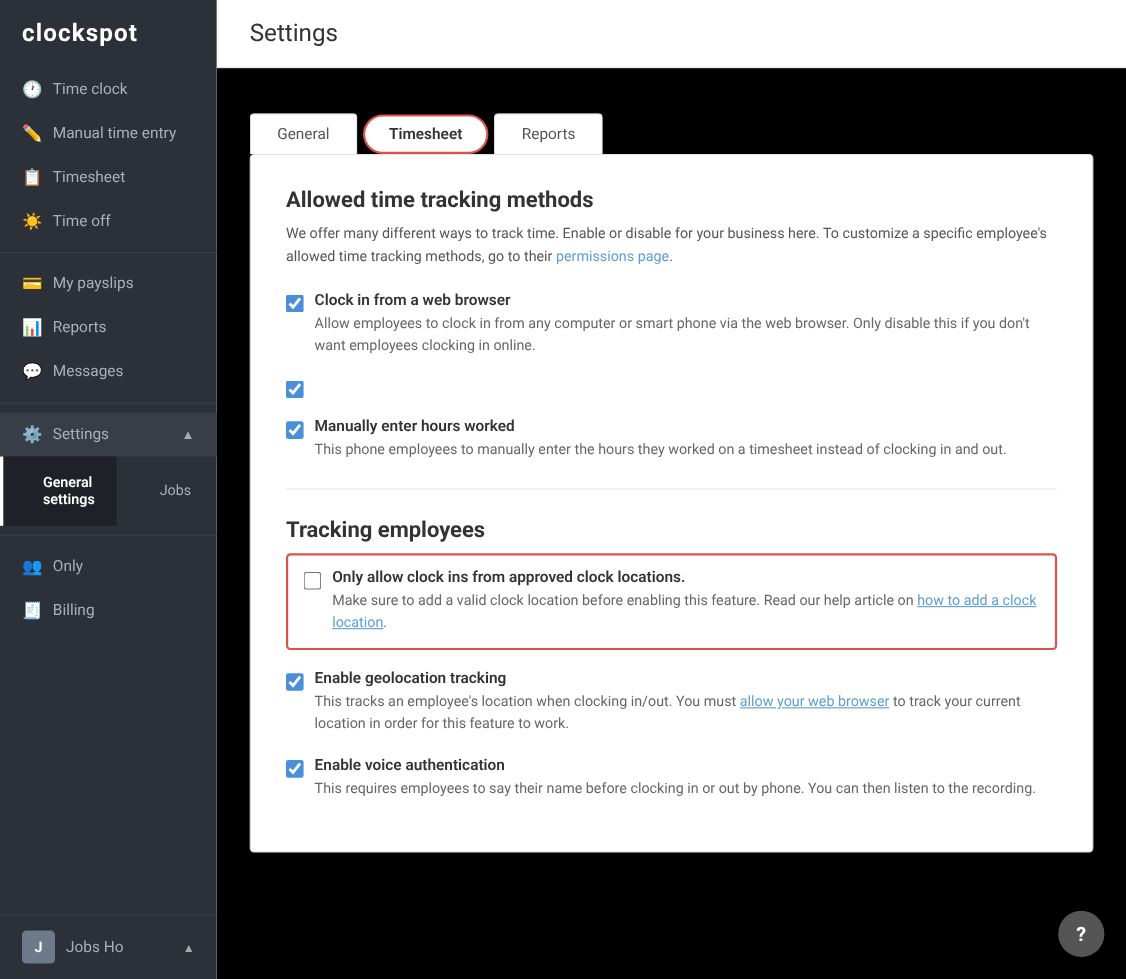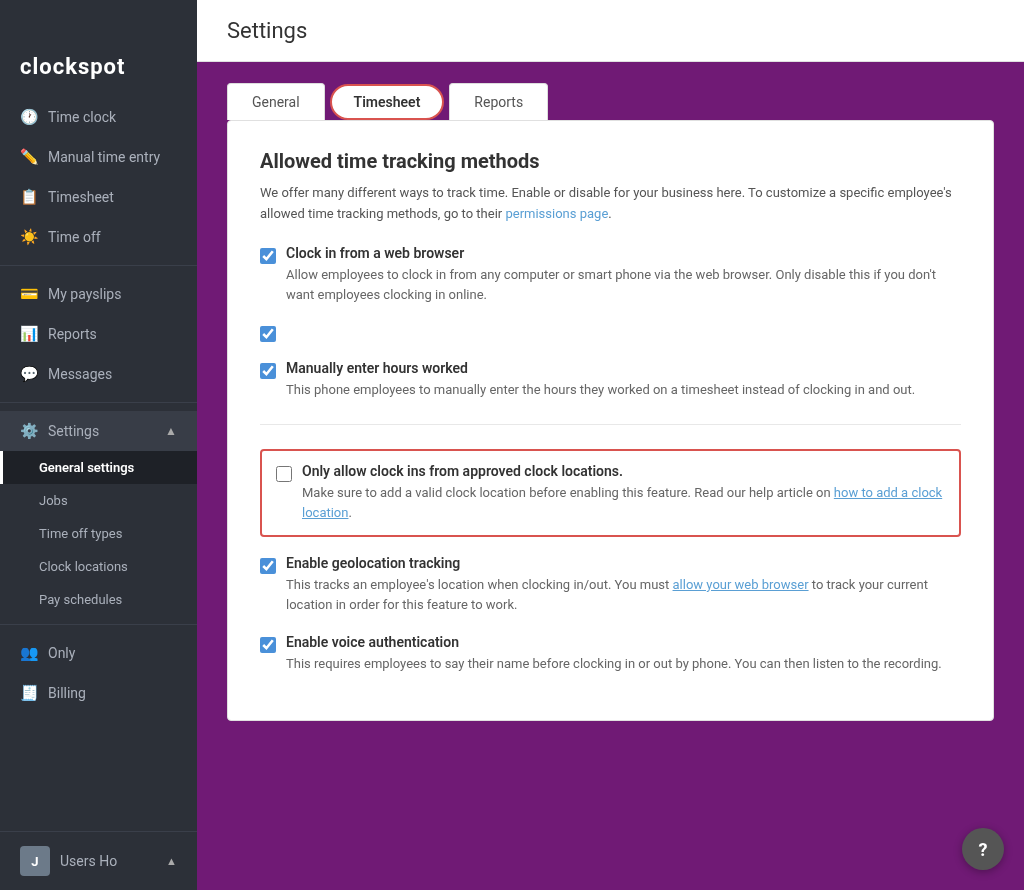--- a/index.html
+++ b/index.html
@@ -14,21 +14,20 @@
       flex-direction: column;
       flex-shrink: 0;
       height: 100%;
     }
     #logo {
       padding: 18px 20px;
       font-size: 22px;
       font-weight: bold;
       color: #fff;
       letter-spacing: 1px;
-      margin-top: 36px;
     }
     .nav-section {
       display: flex;
       flex-direction: column;
     }
     .nav-item {
       display: flex;
       align-items: center;
       padding: 11px 20px;
       color: #aab0bb;
@@ -36,21 +35,21 @@
       font-size: 14px;
       gap: 10px;
       text-decoration: none;
     }
     .nav-item .icon { font-size: 15px; width: 18px; text-align: center; }
 
     .nav-divider { border-top: 1px solid #3a3f4a; margin: 8px 0; }
 
     .nav-item.active-section { background: #383d47; }
 
-    .settings-sub { display: flex; flex-direction: column; }
+    .settings-sub { display: flex; }
     .settings-sub-item {
       display: flex;
       align-items: center;
       padding: 9px 20px 9px 36px;
       color: #aab0bb;
       cursor: pointer;
       font-size: 13px;
       border-left: 3px solid transparent;
     }
     .settings-sub-item.active {
@@ -89,22 +88,22 @@
     #header {
       background: #fff;
       border-bottom: 1px solid #e0e0e0;
       padding: 18px 30px;
     }
     #header h1 { font-size: 22px; font-weight: 400; color: #333; }
 
     #content {
       flex: 1;
       overflow-y: auto;
-      padding: 20px 30px;
-      background: #701a75;
+      padding: 40px 30px;
+      background: #000000;
     }
     .tab {
       padding: 10px 24px;
       background: #fff;
       border: 1px solid #ddd;
       cursor: pointer;
       font-size: 14px;
       color: #555;
       border-bottom: none;
       border-radius: 4px 4px 0 0;
@@ -290,21 +289,21 @@
     <span>Only</span>
   </a>
   <a class="nav-item">
     <span class="icon">🧾</span>
     <span>Billing</span>
   </a>
 
   <div class="sidebar-bottom">
     <div class="user-info">
       <div class="user-avatar">J</div>
-      <span>Users Ho</span>
+      <span>Jobs Ho</span>
     </div>
     <span style="font-size:11px;color:#aaa;">▲</span>
   </div>
 </div>
 
 <div id="main">
   <div id="header">
     <h1>Settings</h1>
   </div>
 
@@ -341,20 +340,21 @@
           <div class="option-content">
             <div class="option-label">Manually enter hours worked</div>
             <div class="option-desc">This phone employees to manually enter the hours they worked on a timesheet instead of clocking in and out.</div>
           </div>
         </div>
       </div>
 
       <hr class="section-divider">
 
       <div>
+        <div class="section-title">Tracking employees</div>
 
         <div class="highlighted-option">
           <div class="option-row" style="margin-bottom:0;">
             <input type="checkbox" style="">
             <div class="option-content">
               <div class="option-label">Only allow clock ins from approved clock locations.</div>
               <div class="option-desc">
                 Make sure to add a valid clock location before enabling this feature. Read our help article on <a>how to add a clock location</a>.
               </div>
             </div>

